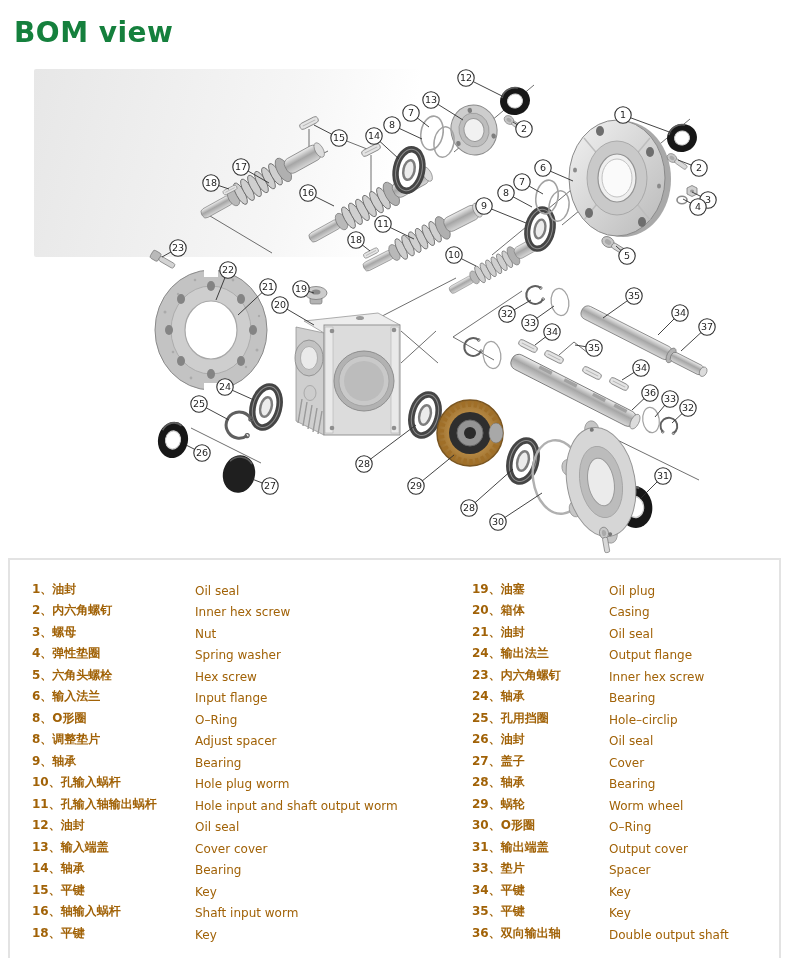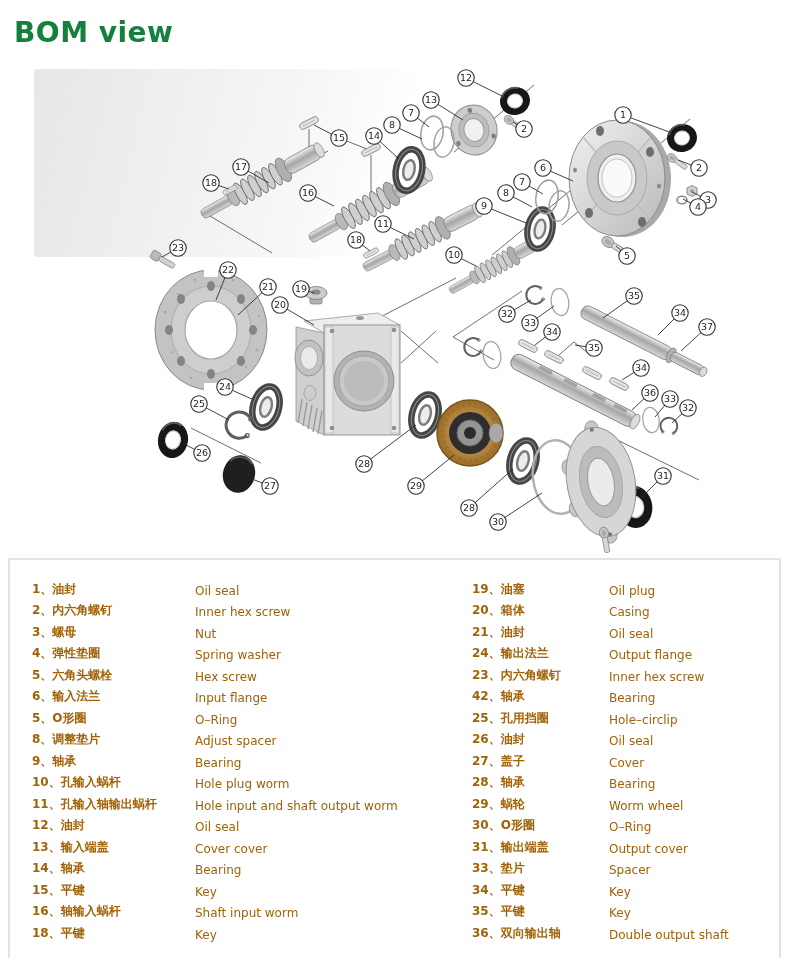--- a/index.html
+++ b/index.html
@@ -560,21 +560,21 @@
         </div>
         <div class="part-row">
           <span class="cn-cell">5、六角头螺栓</span>
           <span class="en-cell">Hex screw</span>
         </div>
         <div class="part-row">
           <span class="cn-cell">6、输入法兰</span>
           <span class="en-cell">Input flange</span>
         </div>
         <div class="part-row">
-          <span class="cn-cell">5、O形圈</span>
+          <span class="cn-cell">8、O形圈</span>
           <span class="en-cell">O–Ring</span>
         </div>
         <div class="part-row">
           <span class="cn-cell">8、调整垫片</span>
           <span class="en-cell">Adjust spacer</span>
         </div>
         <div class="part-row">
           <span class="cn-cell">9、轴承</span>
           <span class="en-cell">Bearing</span>
         </div>
@@ -626,21 +626,21 @@
         </div>
         <div class="part-row">
           <span class="cn-cell">24、输出法兰</span>
           <span class="en-cell">Output flange</span>
         </div>
         <div class="part-row">
           <span class="cn-cell">23、内六角螺钉</span>
           <span class="en-cell">Inner hex screw</span>
         </div>
         <div class="part-row">
-          <span class="cn-cell">42、轴承</span>
+          <span class="cn-cell">24、轴承</span>
           <span class="en-cell">Bearing</span>
         </div>
         <div class="part-row">
           <span class="cn-cell">25、孔用挡圈</span>
           <span class="en-cell">Hole–circlip</span>
         </div>
         <div class="part-row">
           <span class="cn-cell">26、油封</span>
           <span class="en-cell">Oil seal</span>
         </div>

